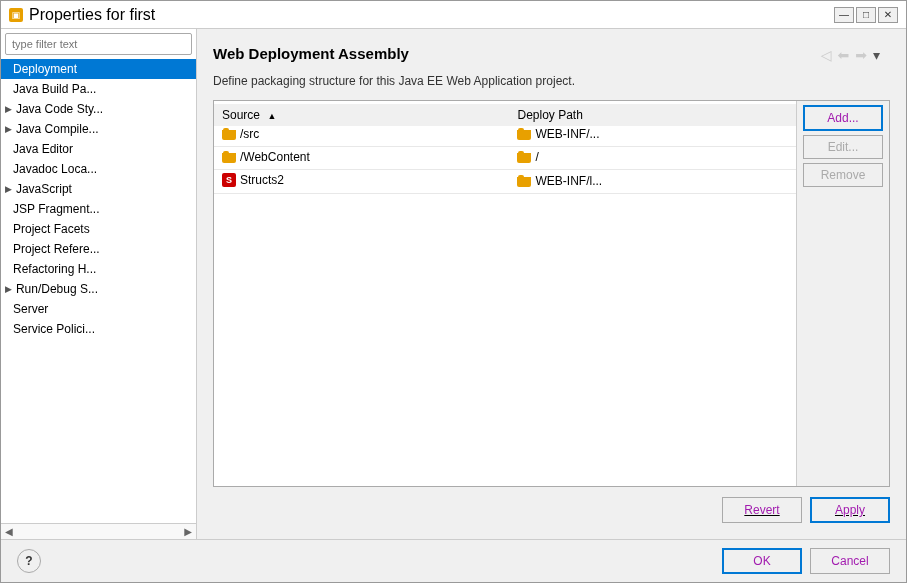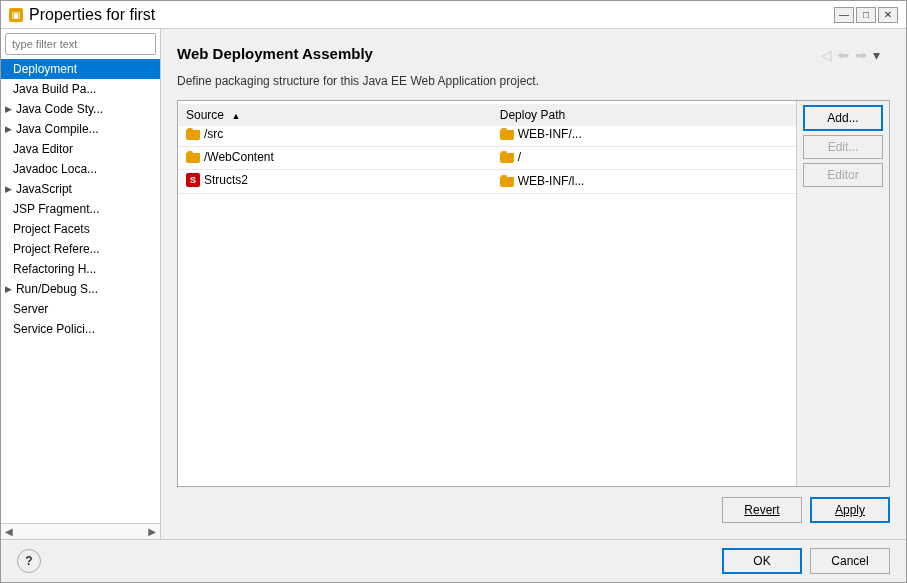--- a/index.html
+++ b/index.html
@@ -67,21 +67,21 @@
       justify-content: center;
       font-size: 10px;
       color: #333;
     }
     .content-area {
       display: flex;
       flex: 1;
       overflow: hidden;
     }
     .sidebar {
-      width: 160px;
+      width: 196px;
       background: #ffffff;
       border-right: 1px solid #ccc;
       display: flex;
       flex-direction: column;
       overflow: hidden;
     }
     .filter-input {
       width: 100%;
       padding: 4px 6px;
       border: 1px solid #aaa;
@@ -234,21 +234,21 @@
       font-size: 9px;
       font-weight: bold;
     }
     .btn {
       padding: 4px 12px;
       border: 1px solid #aaa;
       background: #f0f0f0;
       cursor: pointer;
       font-size: 12px;
       min-width: 80px;
-      color: #000000;
+      color: #a21caf;
     }
     .btn:disabled {
       color: #aaa;
       cursor: default;
       background: #f0f0f0;
     }
     .btn.primary {
       background: #f0f0f0;
       border: 2px solid #0078d4;
     }
@@ -439,21 +439,21 @@
                       <span> WEB-INF/l...</span>
                     </span></td>
                 </tr>
               </tbody>
           </table>
         </div>
 
         <div style="display:flex; flex-direction:column; padding: 4px 6px; gap:4px; background:#f0f0f0; border-left:1px solid #ccc; min-width:90px;">
           <button class="btn primary">Add...</button>
           <button class="btn" disabled="">Edit...</button>
-          <button class="btn" disabled="">Editor</button>
+          <button class="btn" disabled="">Remove</button>
         </div>
       </div>
 
       <div class="bottom-actions">
         <button class="btn">Revert</button>
         <button class="btn primary">Apply</button>
       </div>
     </div>
   </div>
 

